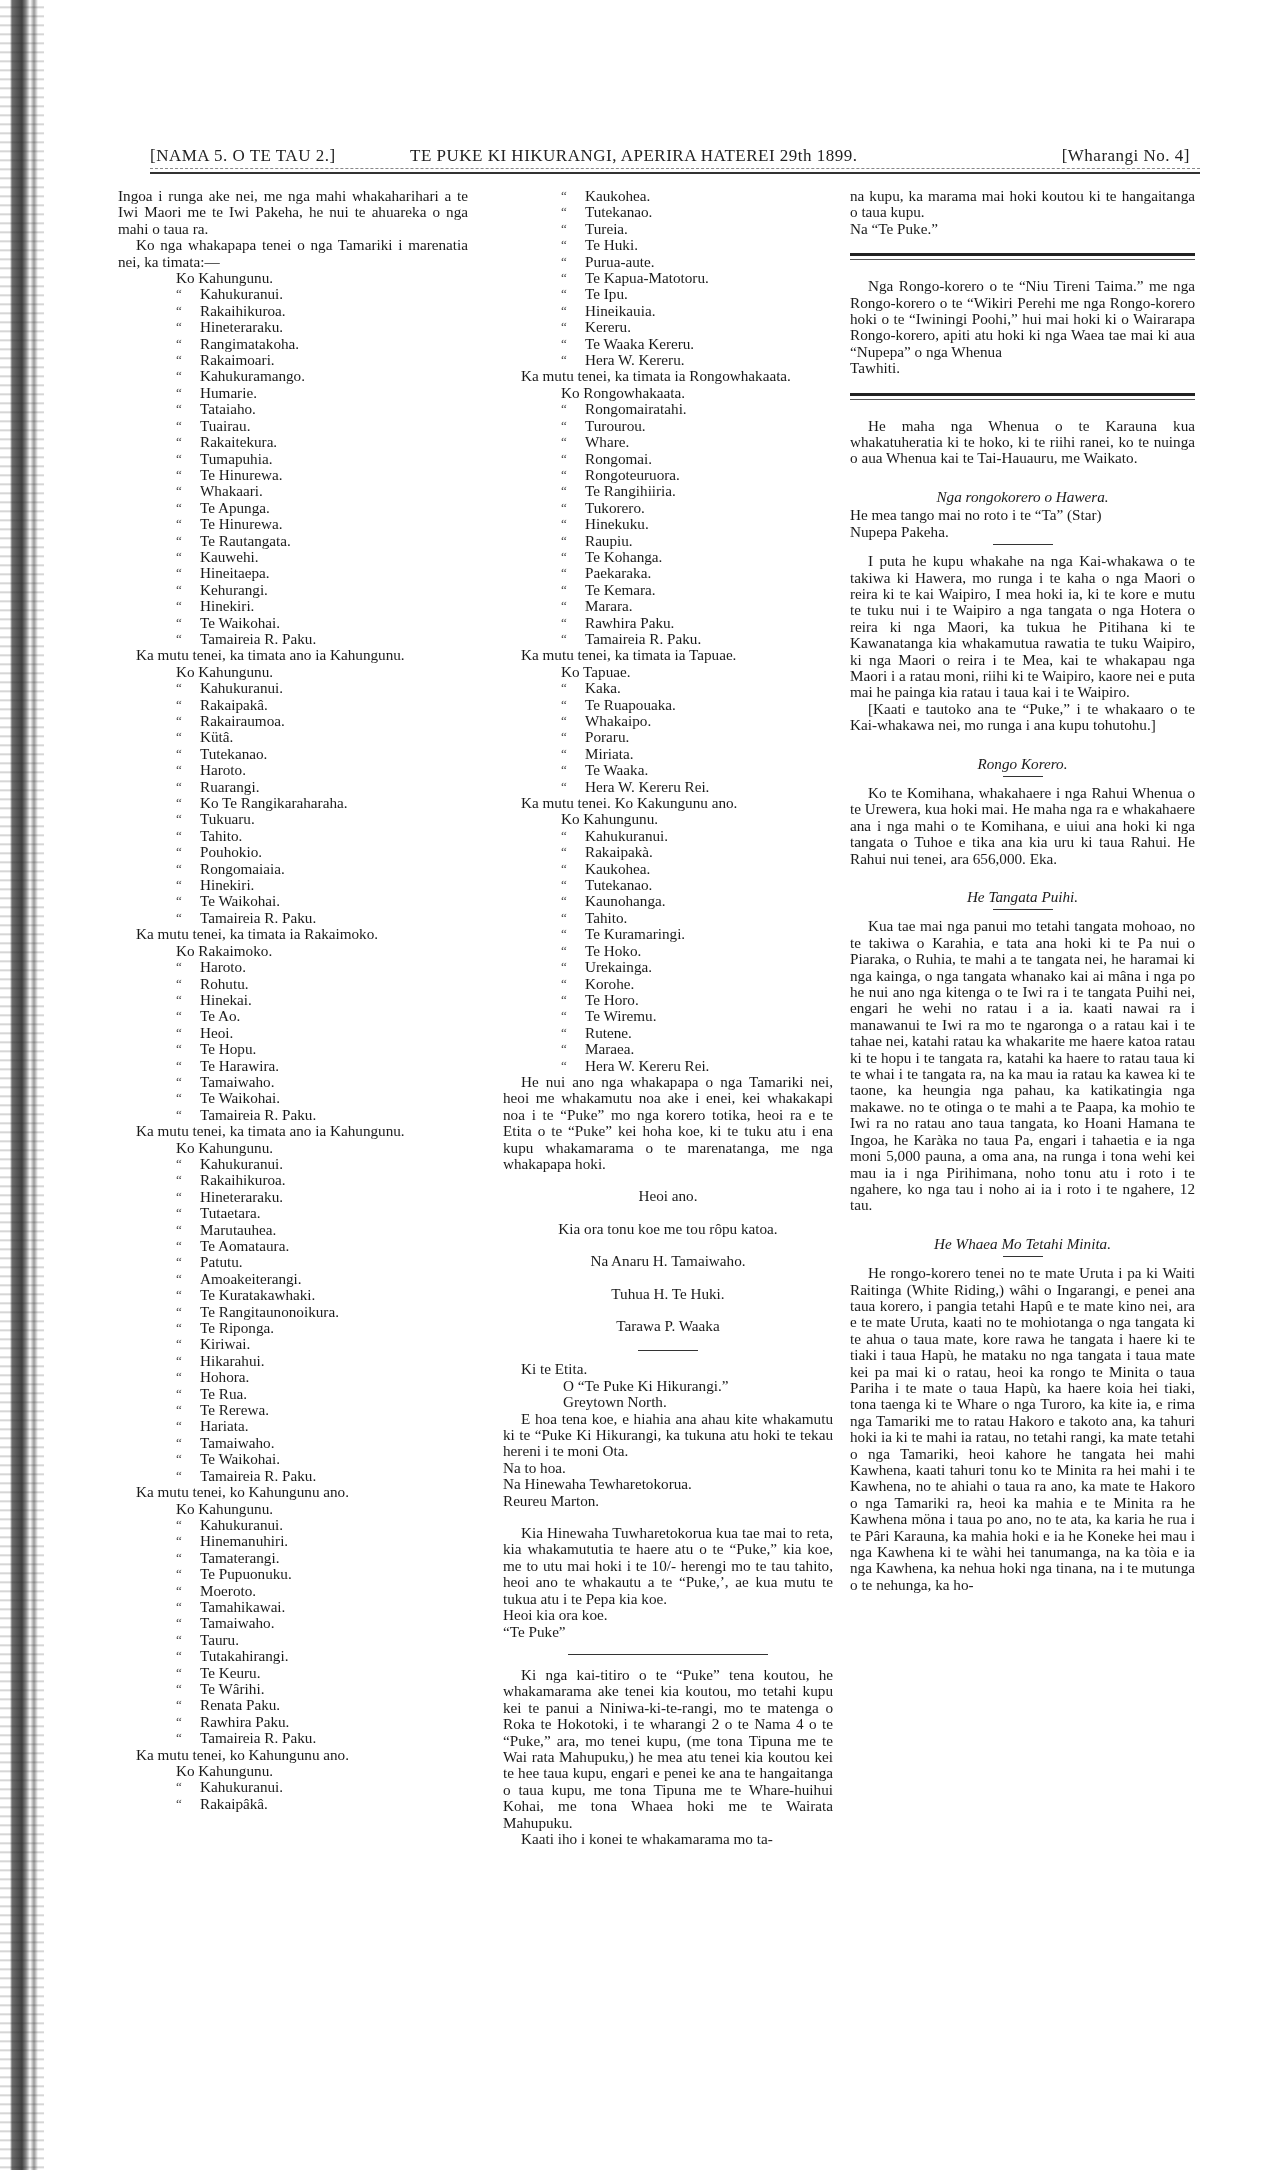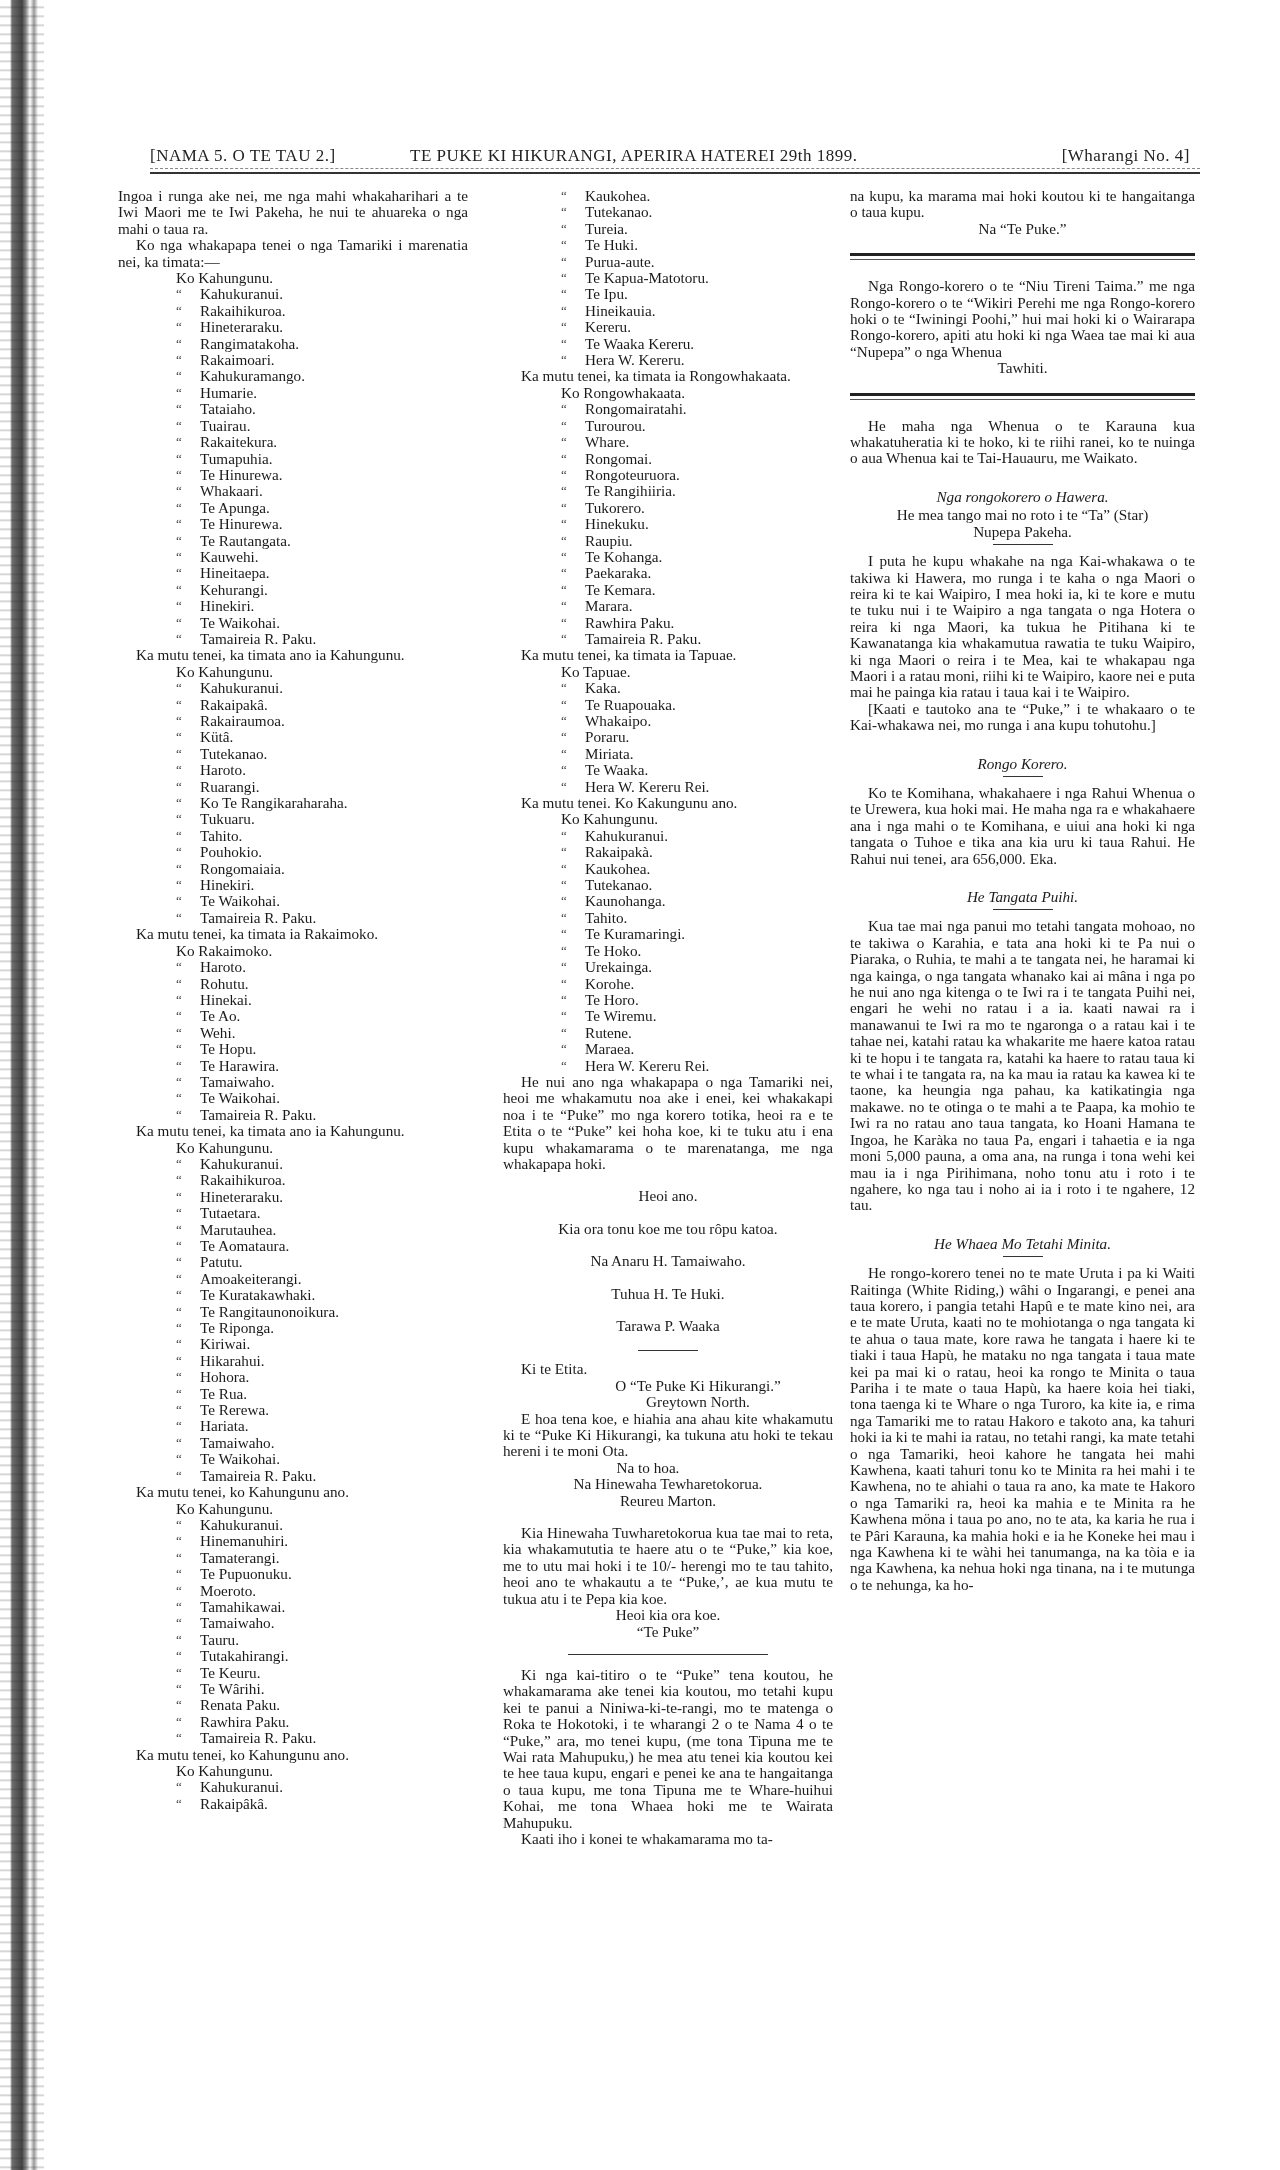--- a/index.html
+++ b/index.html
@@ -23,21 +23,21 @@
   .col { position: absolute; top: 188px; font-size: 15.2px; line-height: 16.4px; }
   .col-left { left: 118px; width: 350px; }
   .col-mid { left: 503px; width: 330px; }
   .col-right { left: 850px; width: 345px; }
   .para { text-align: justify; text-indent: 18px; margin: 0; }
   .para.noindent { text-indent: 0; }
   .list { margin: 0; padding: 0; list-style: none; }
   .list li { display: flex; padding-left: 58px; white-space: nowrap; }
   .list li .q { width: 24px; color: #444; font-size: 13px; }
   .list li.ko { padding-left: 58px; }
-  .center { text-align: center; margin: 0; }
+  .center { text-align: left; margin: 0; }
   .rule-short { width: 60px; margin: 4px auto 8px auto; border-top: 1px solid #333; }
   .rule-mid { width: 200px; margin: 14px auto 12px auto; border-top: 1px solid #333; }
   .rule-double { margin: 16px 0 18px 0; border-top: 3px solid #222; border-bottom: 1px solid #555; height: 3px; }
   .spacer { height: 16px; }
   .heading { text-align: center; margin: 6px 0 2px 0; font-style: italic; }
   .sig { text-align: center; margin: 16px; }
 </style>
 </head>
 <body>
 
@@ -229,21 +229,21 @@
       <li>
         <span class="q">“</span>
         <span>Hinekai.</span>
       </li>
       <li>
         <span class="q">“</span>
         <span>Te Ao.</span>
       </li>
       <li>
         <span class="q">“</span>
-        <span>Wehi.</span>
+        <span>Heoi.</span>
       </li>
       <li>
         <span class="q">“</span>
         <span>Te Hopu.</span>
       </li>
       <li>
         <span class="q">“</span>
         <span>Te Harawira.</span>
       </li>
       <li>

